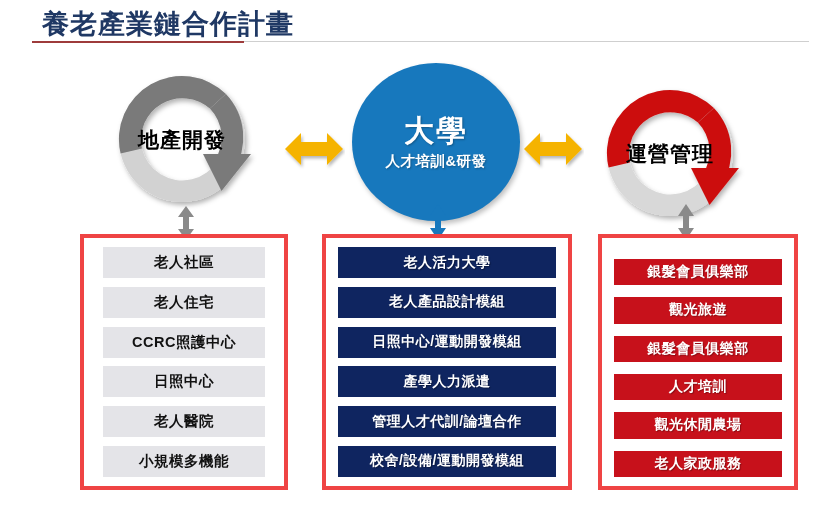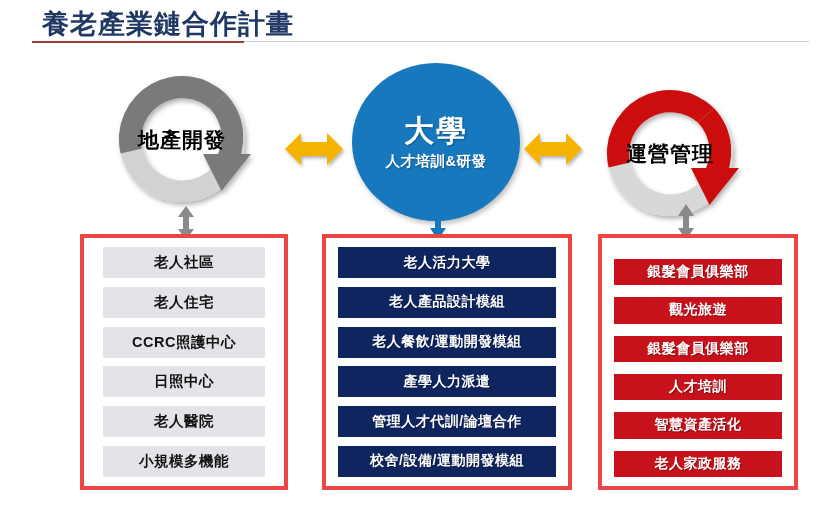--- a/index.html
+++ b/index.html
@@ -263,26 +263,26 @@
   <div class="chip chip-gray">老人住宅</div>
   <div class="chip chip-gray">CCRC照護中心</div>
   <div class="chip chip-gray">日照中心</div>
   <div class="chip chip-gray">老人醫院</div>
   <div class="chip chip-gray">小規模多機能</div>
 </div>
 
 <div class="panel" id="panel-center">
   <div class="chip chip-navy">老人活力大學</div>
   <div class="chip chip-navy">老人產品設計模組</div>
-  <div class="chip chip-navy">老人餐飲/運動開發模組</div>
+  <div class="chip chip-navy">日照中心/運動開發模組</div>
   <div class="chip chip-navy">產學人力派遣</div>
   <div class="chip chip-navy">管理人才代訓/論壇合作</div>
   <div class="chip chip-navy">校舍/設備/運動開發模組</div>
 </div>
 
 <div class="panel" id="panel-right">
   <div class="chip chip-red">銀髮會員俱樂部</div>
   <div class="chip chip-red">觀光旅遊</div>
   <div class="chip chip-red">銀髮會員俱樂部</div>
   <div class="chip chip-red">人才培訓</div>
-  <div class="chip chip-red">智慧資產活化</div>
+  <div class="chip chip-red">觀光休閒農場</div>
   <div class="chip chip-red">老人家政服務</div>
 </div>
 
 </body></html>

